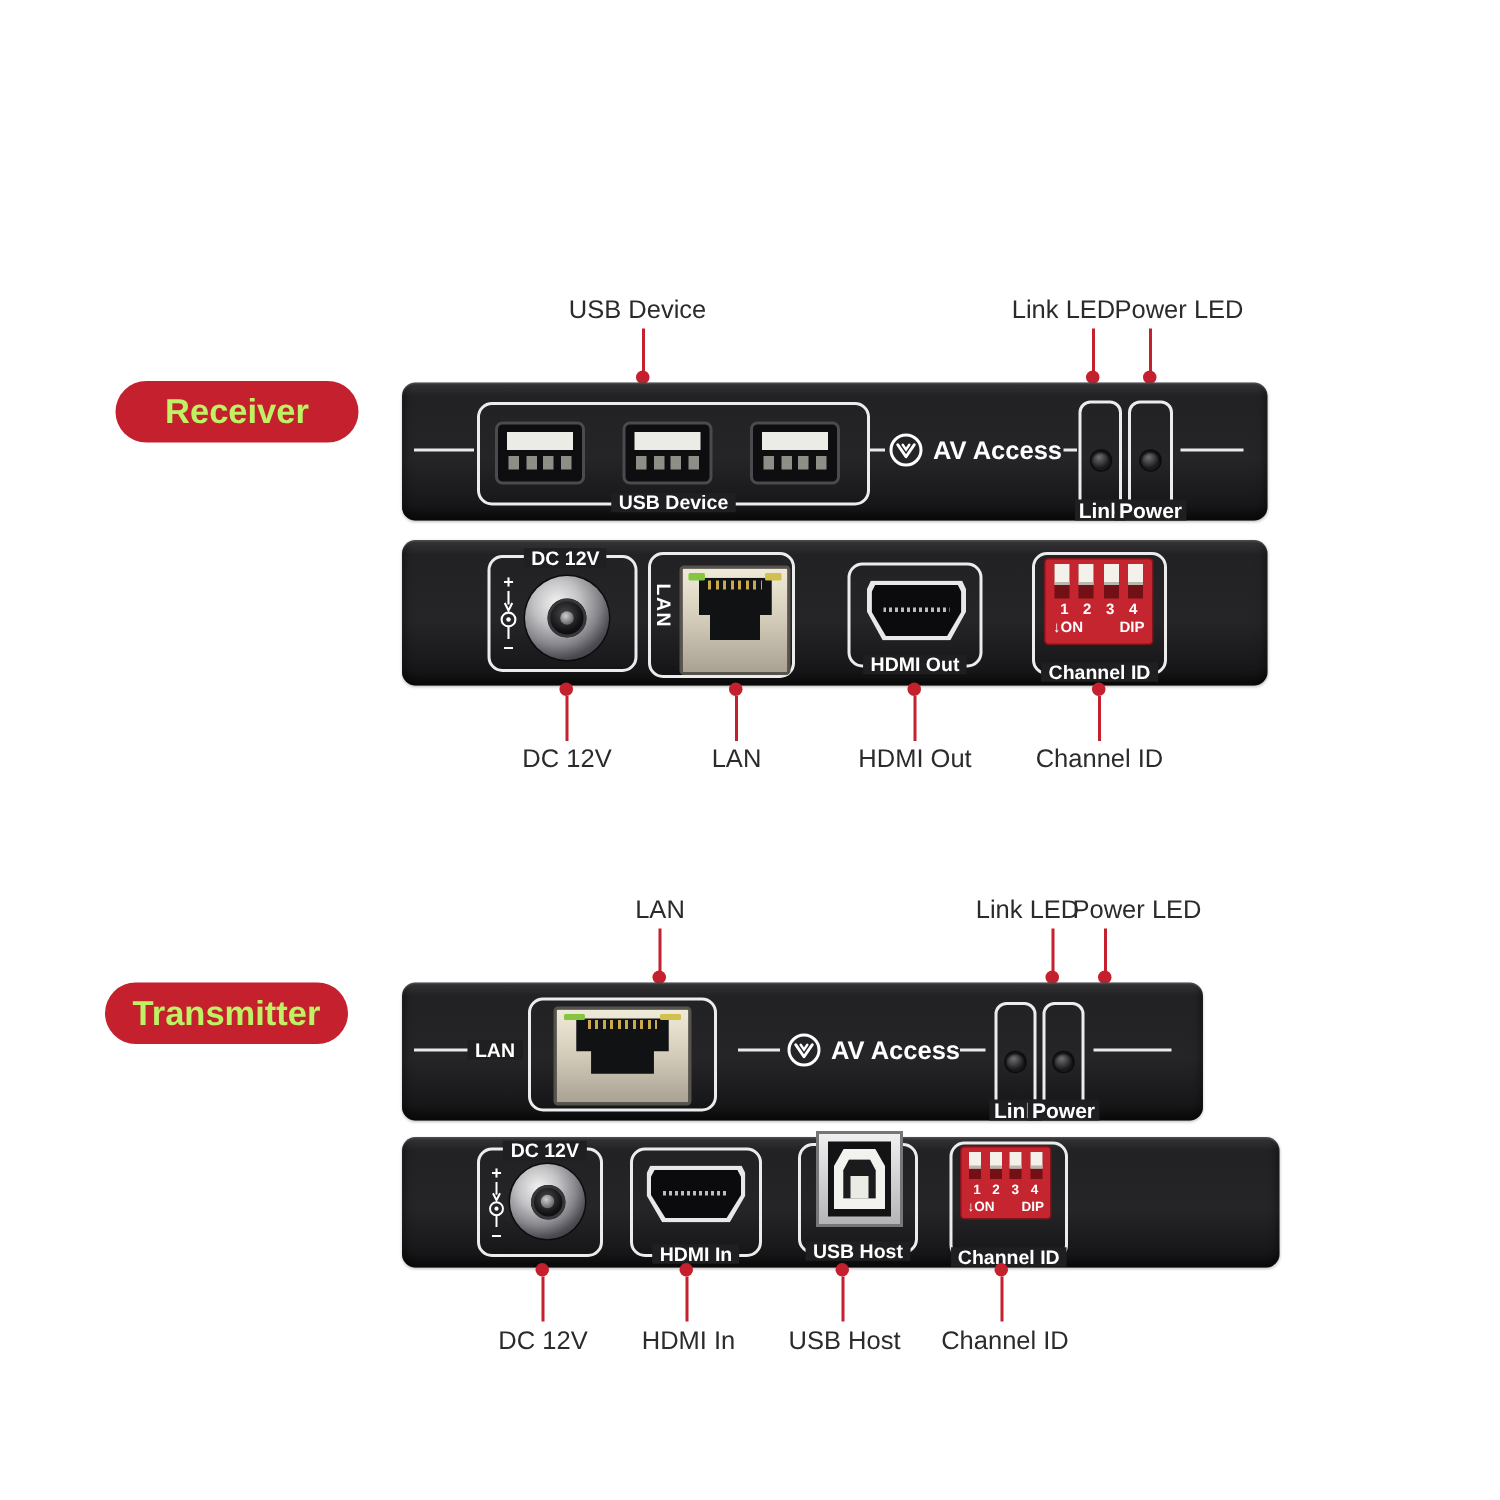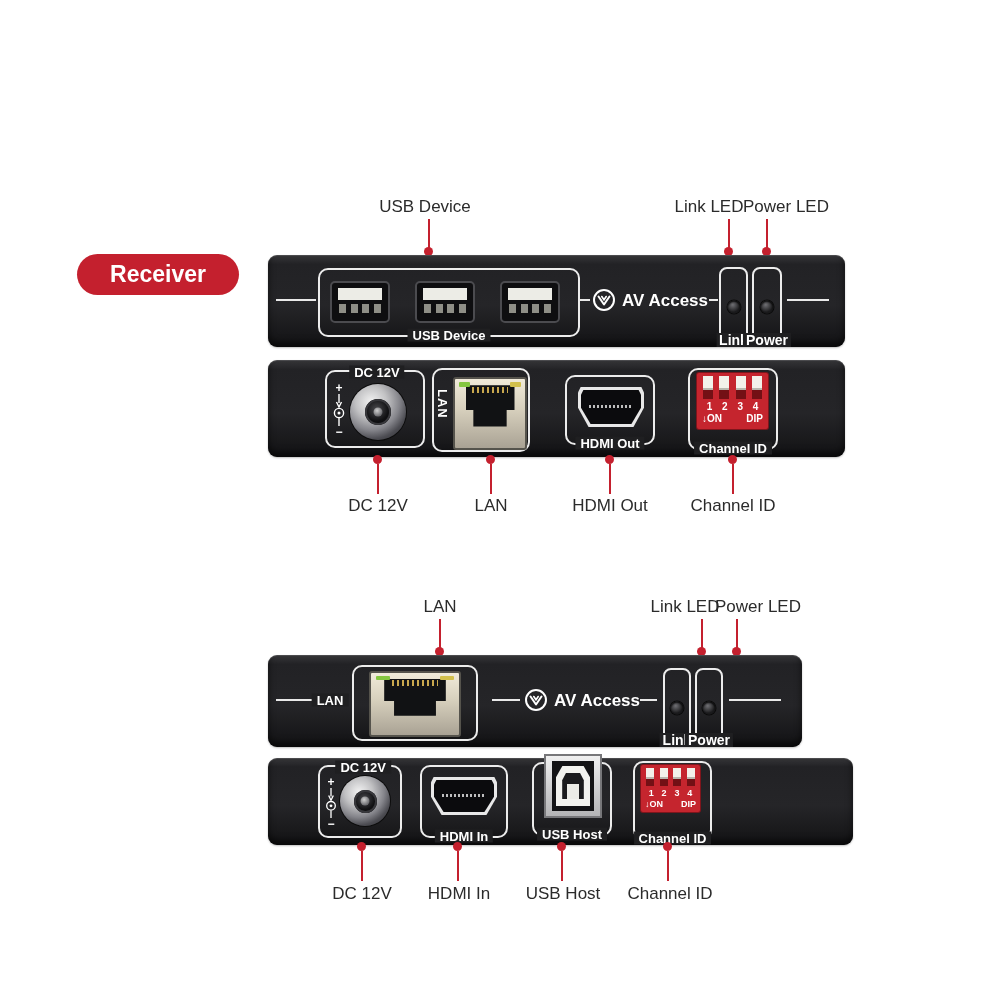--- a/index.html
+++ b/index.html
@@ -5,21 +5,21 @@
   :root { --accent:#c4202e; --panel:#1f1f21; --label:#2b2b2b; }
   * { margin:0; padding:0; box-sizing:border-box; }
   body { background:#fff; }
   #canvas { position:relative; width:1000px; height:1000px; background:#ffffff; overflow:hidden;
             font-family:"Liberation Sans", sans-serif; }
 
   .title { position:absolute; left:0; right:0; text-align:center; font-size:46px; font-weight:bold;
            color:#0a0a0a; letter-spacing:.5px; }
 
   .badge { position:absolute; width:162px; height:41px; border-radius:21px; background:var(--accent);
-           color:#ffffff; font-size:23px; font-weight:bold; display:flex; align-items:center; justify-content:center; }
+           color:#bef264; font-size:23px; font-weight:bold; display:flex; align-items:center; justify-content:center; }
 
   
   .panel { position:absolute; border-radius:9px;
            background:linear-gradient(180deg,#37373a 0%,#222225 10%,#252528 55%,#141416 96%);
            box-shadow: inset 0 1px 1px rgba(255,255,255,.14), inset 0 -4px 7px rgba(0,0,0,.65), 0 1px 2px rgba(0,0,0,.25); }
   .outline { position:absolute; border:2px solid #ececec; border-radius:10px; }
   .plabel { position:absolute; transform:translate(-50%,-50%); background:var(--panel); padding:0 5px;
             color:#fff; font-weight:bold; font-size:13px; white-space:nowrap; line-height:1; }
   .plabel.sm { font-size:14px; padding:0 3px; }
   .hl { position:absolute; height:2px; background:#e9e9e9; }
@@ -243,20 +243,21 @@
   <div class="ct" style="left:491px; top:496px">LAN</div>
 
   <div class="dot" style="left:605px; top:455px"></div>
   <div class="vl" style="left:609px; top:464px; height:30px"></div>
   <div class="ct" style="left:610px; top:496px">HDMI Out</div>
 
   <div class="dot" style="left:728px; top:455px"></div>
   <div class="vl" style="left:732px; top:464px; height:30px"></div>
   <div class="ct" style="left:733px; top:496px">Channel ID</div>
 
+  <div class="badge" style="left:70px; top:655px">Transmitter</div>
 
   <div class="ct" style="left:440px; top:597px">LAN</div>
   <div class="vl" style="left:439px; top:619px; height:30px"></div>
   <div class="dot" style="left:435px; top:647px"></div>
 
   <div class="ct" style="left:685px; top:597px">Link LED</div>
   <div class="vl" style="left:701px; top:619px; height:30px"></div>
   <div class="dot" style="left:697px; top:647px"></div>
 
   <div class="ct" style="left:758px; top:597px">Power LED</div>

